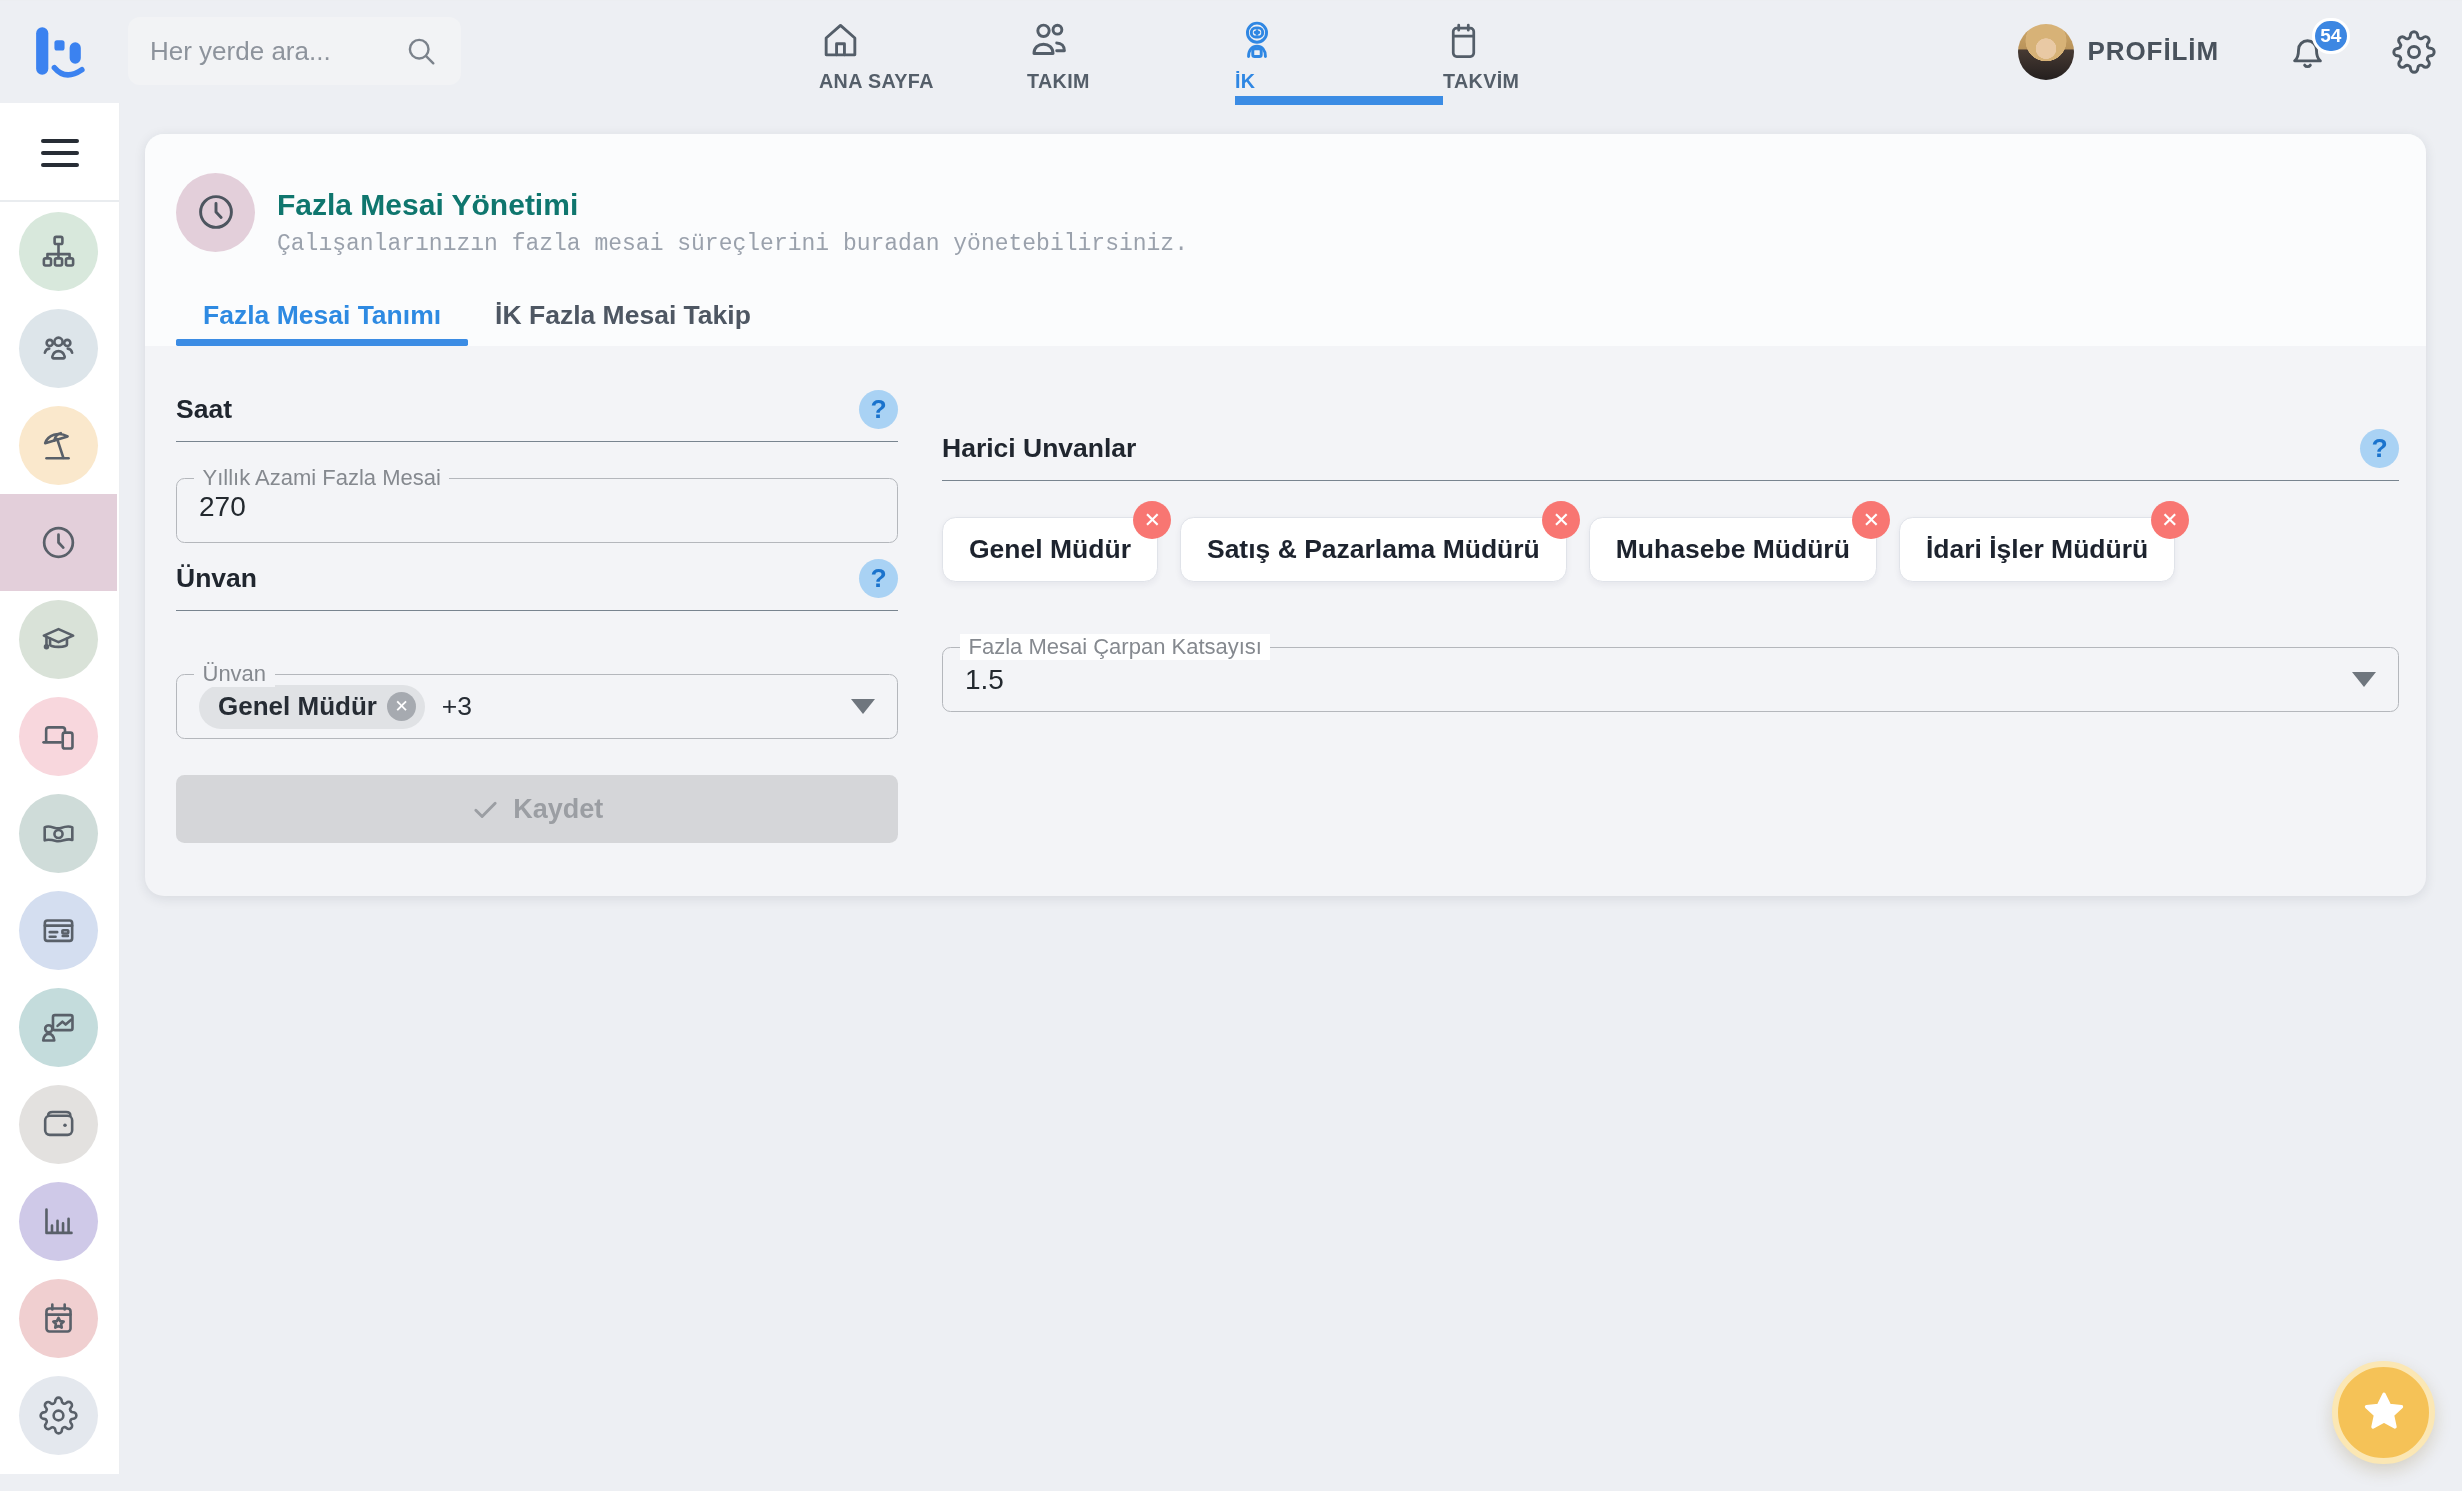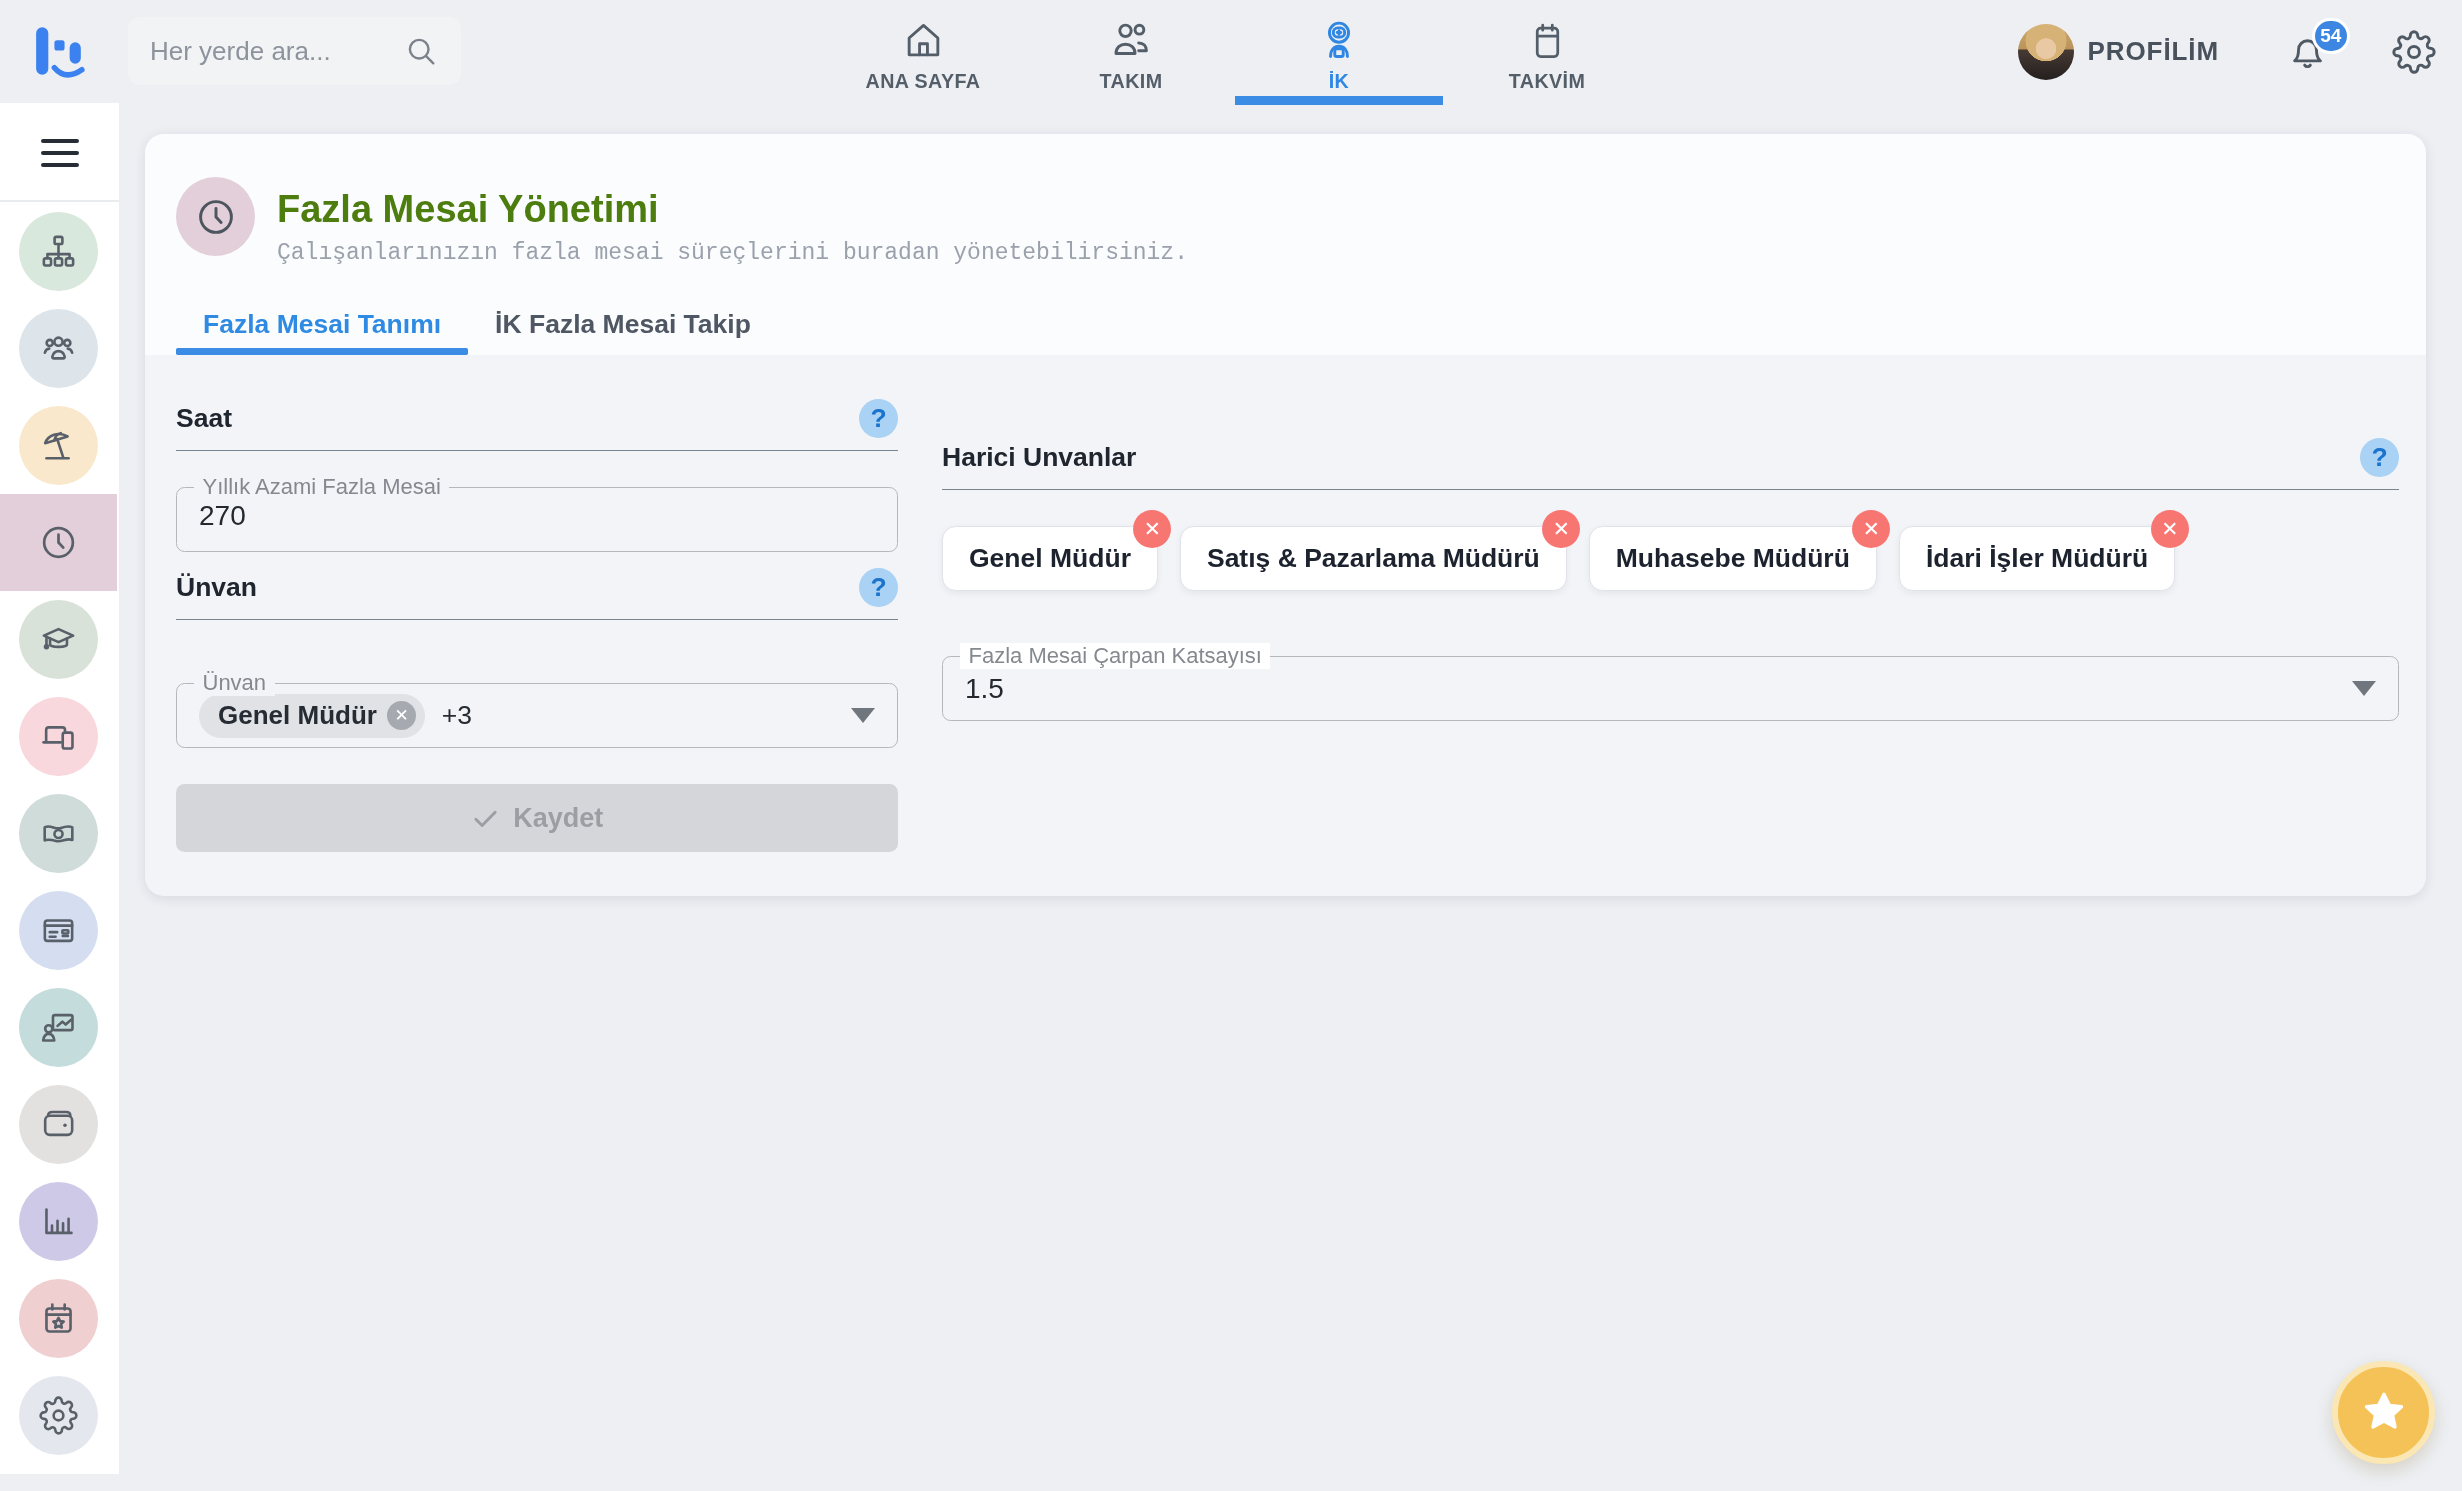--- a/index.html
+++ b/index.html
@@ -24,21 +24,21 @@
     position:absolute; left:128px; top:17px; width:333px; height:68px;
     background:#f2f3f5; border-radius:12px; display:flex; align-items:center;
     padding:0 22px; cursor:text;
   }
   .searchbox .ph { font-size:26px; color:#8d939c; }
   .searchbox .mag { margin-left:auto; color:#7b828b; }
 
   .nav { position:absolute; left:819px; top:0; height:103px; display:flex; }
   .nav-item {
     width:208px; height:103px; display:flex; flex-direction:column;
-    align-items:center; justify-content:flex-end; padding-bottom:10.3px; gap:7.7px;
+    align-items:flex-start; justify-content:flex-end; padding-bottom:10.3px; gap:7.7px;
     color:#545e69; position:relative; cursor:pointer;
   }
   .nav-item .nav-label { font-size:19.7px; font-weight:700; letter-spacing:0.4px; }
   .nav-item.active { color:#2f87e3; }
   .nav-item.active::after {
     content:""; position:absolute; left:0; right:0; bottom:-1.7px; height:8.5px;
     background:#3b8ce4;
   }
   .profile { position:absolute; right:26px; top:0; height:103px; display:flex; align-items:center; }
   .avatar {
@@ -80,21 +80,21 @@
   .card {
     position:absolute; left:25px; top:31px; width:2281px; height:762px;
     border-radius:19px; background:#f3f4f7;
     box-shadow:0 2.6px 12px rgba(25,39,60,.10);
     overflow:hidden;
   }
   .card-top { background:#fbfcfd; padding:34px 27px 0 31px; }
   .head { display:flex; align-items:center; gap:22px; }
   .head-bubble { width:79px; height:79px; border-radius:50%; background:#e3cfda;
     display:flex; align-items:center; justify-content:center; color:#4d555f; flex:none; }
-  .head-title { font-size:38px; font-weight:700; color:#4d7c0f;margin-top:20px; }
+  .head-title { font-size:30px; font-weight:700; color:#0f766e;margin-top:20px; }
   .head-sub { font-size:23px; color:#9aa1ac; margin-top:8.5px;font-family:Liberation Mono, monospace; }
   .tabs { display:flex; margin-top:29px; }
   .tab {
     padding:0 27px; height:60px; display:flex; align-items:center;
     font-size:26.5px; font-weight:700; color:#4e5763; position:relative; cursor:pointer;
   }
   .tab.active { color:#2e8ae2; }
   .tab.active::after { content:""; position:absolute; left:0; right:0; bottom:0; height:6.8px; background:#3b8ce4; border-radius:1.7px; }
 
   .card-body { display:flex; padding:44px 27px 0 31px; }

